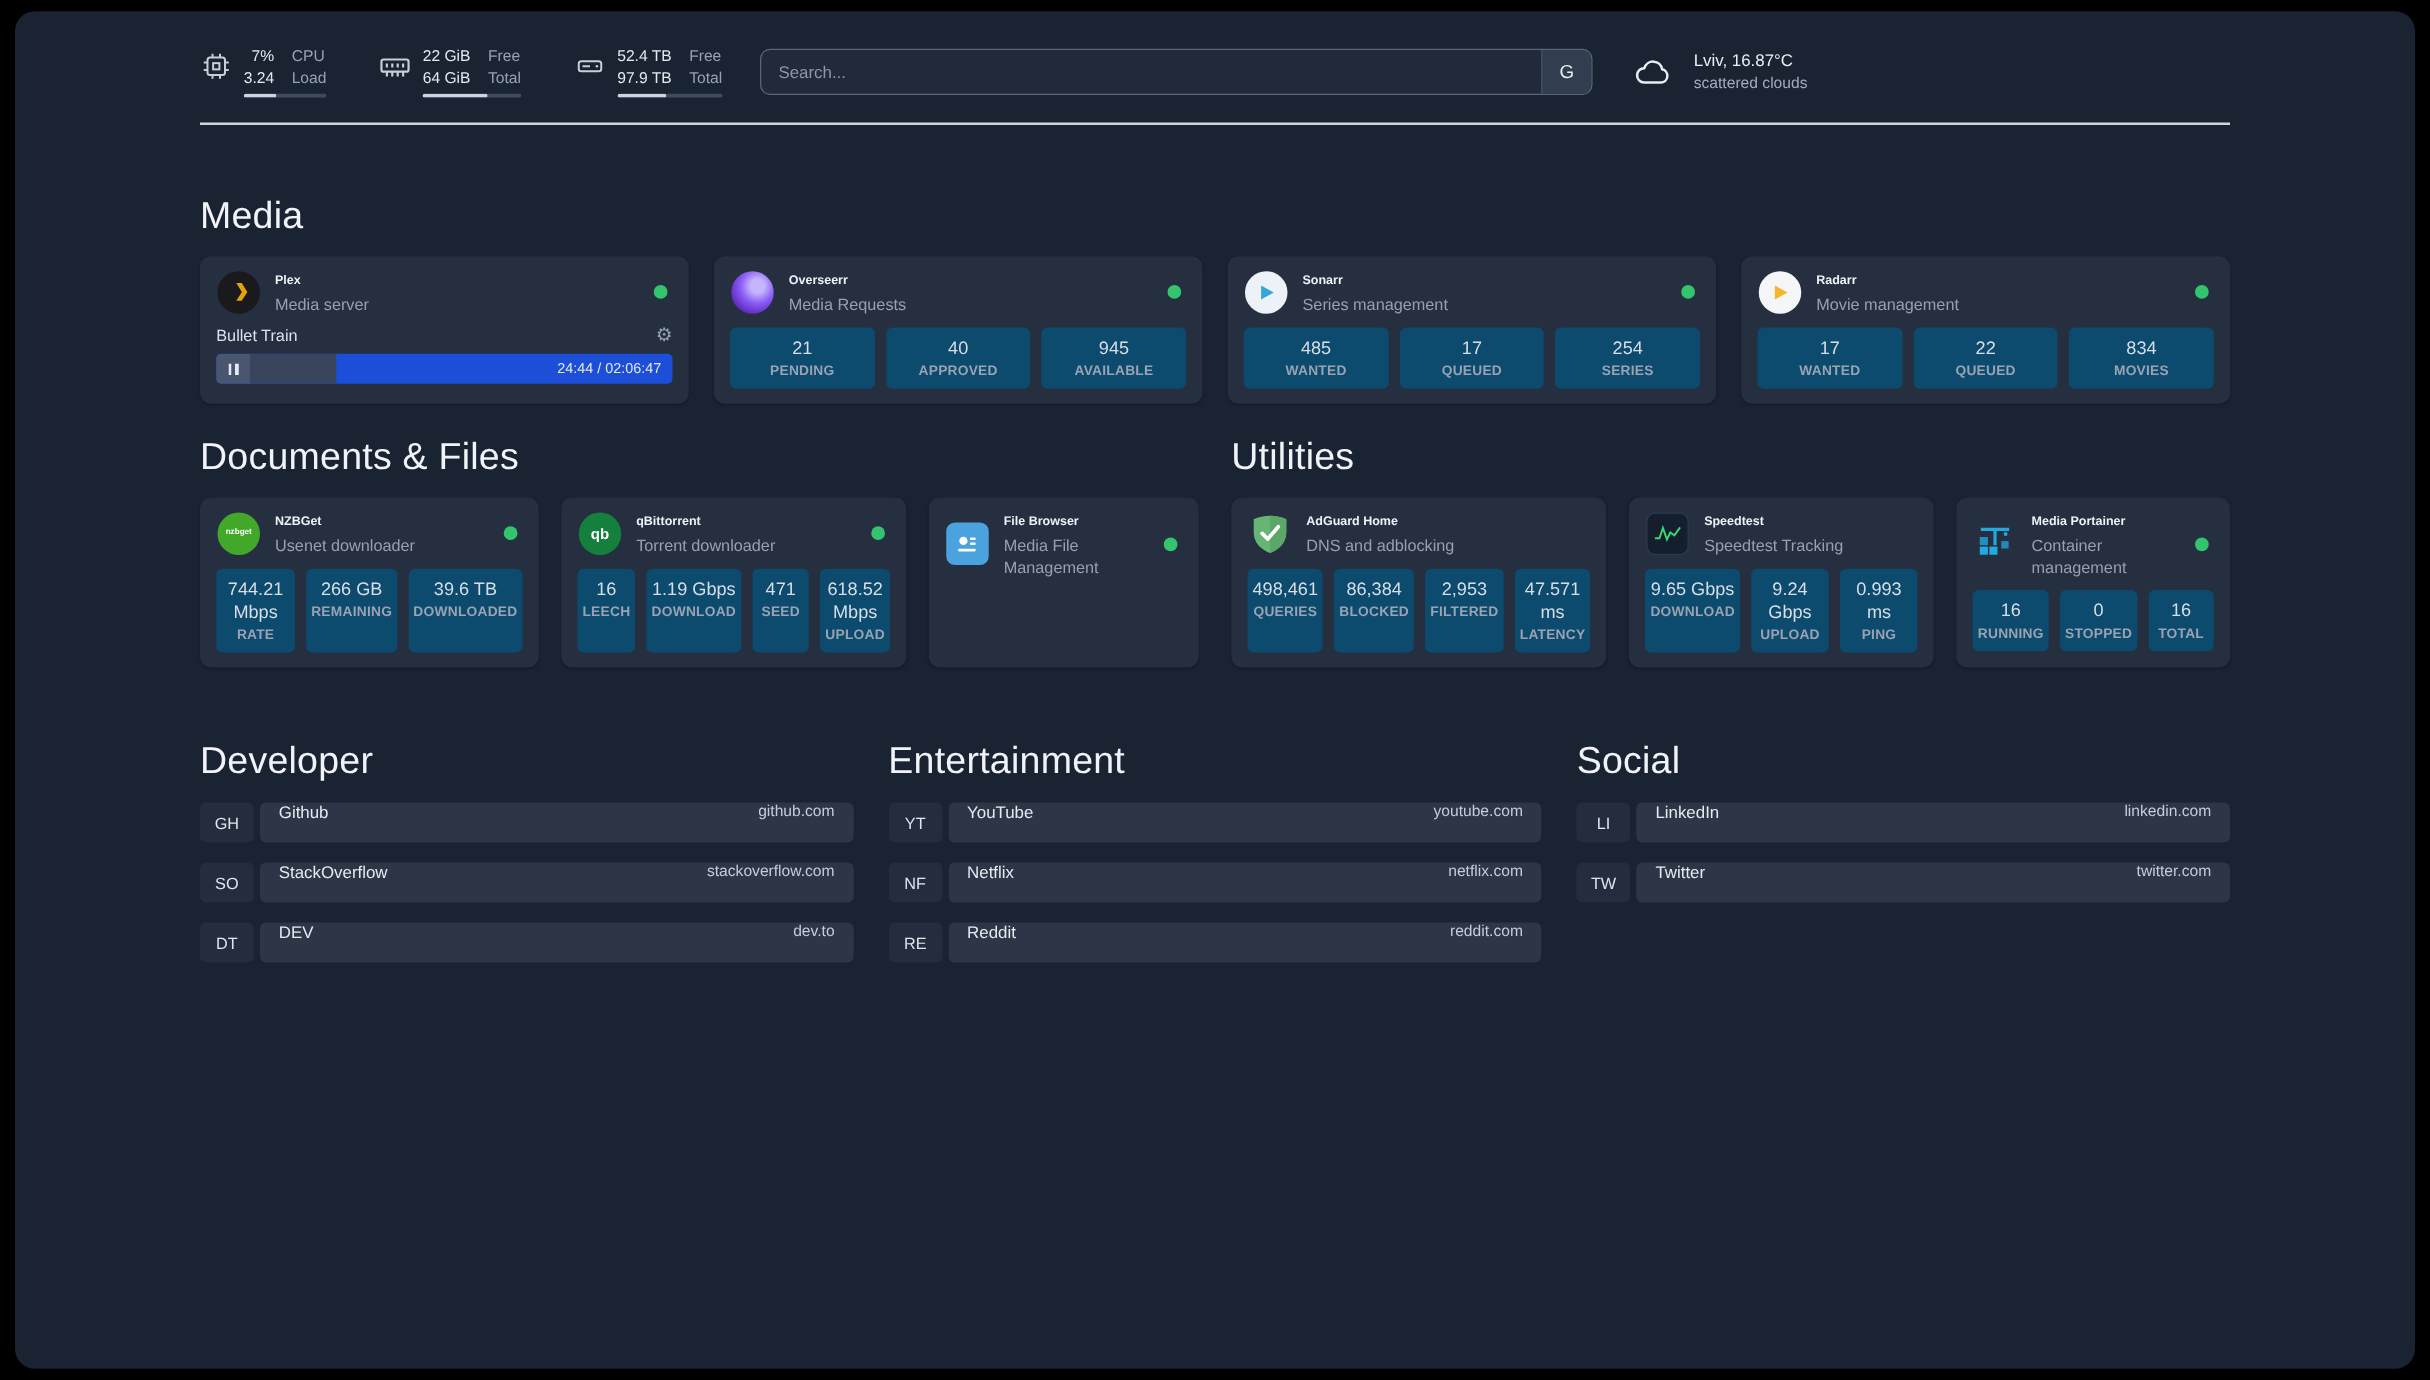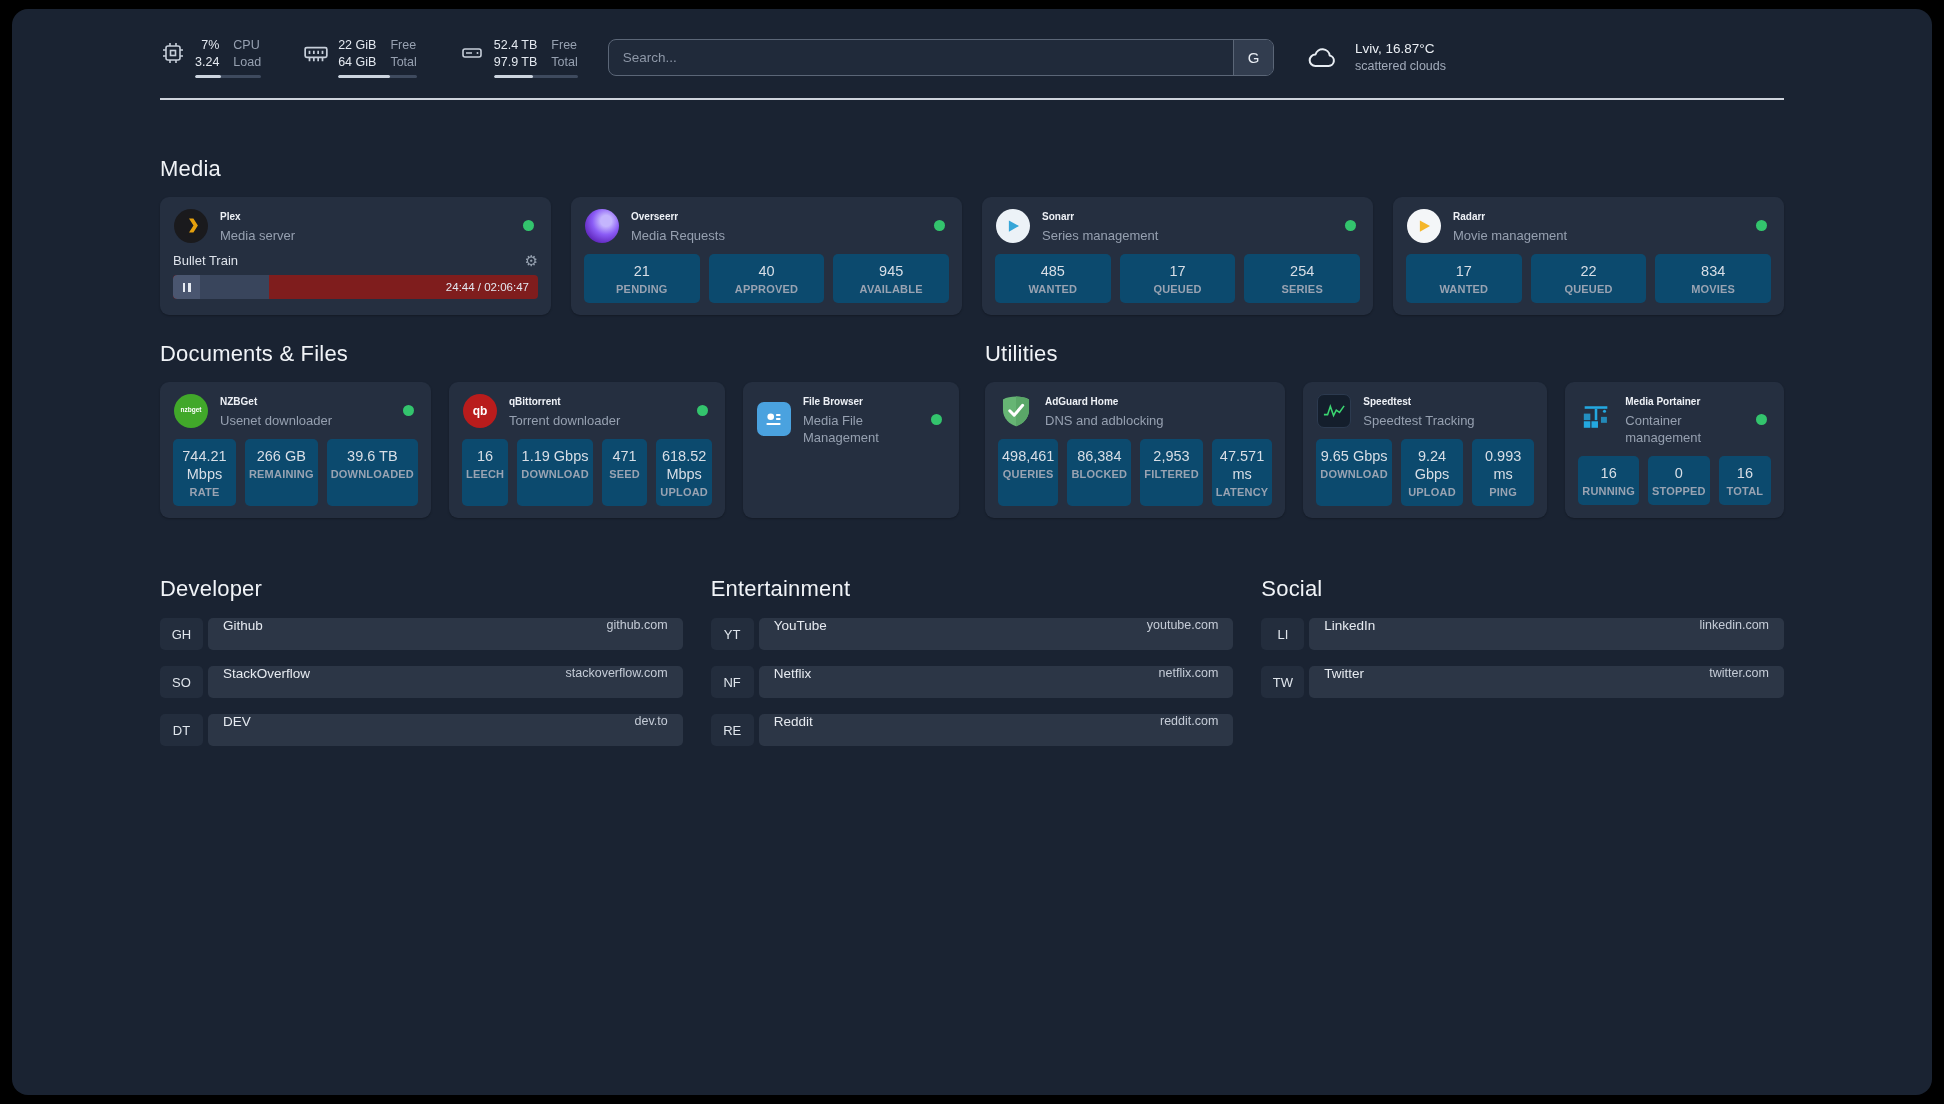--- a/index.html
+++ b/index.html
@@ -26,21 +26,21 @@
   .g-glyph { color:#e9edf3; font-size:15px; font-weight:500; }
 
   .weather { display:flex; align-items:center; gap:11px; }
   .weather-ic { width:44px; height:34px; display:flex; align-items:center; justify-content:center; }
   .w-loc { font-size:13.5px; color:#ebeff4; line-height:18px; }
   .w-cond { font-size:12.5px; color:#a2abba; line-height:17px; }
 
   .divider { border-top:2px solid #dde3ea; margin-top:20px; opacity:.92; }
 
   
-  .section-title { font-size:22px; font-weight:500; color:#f0f3f7; letter-spacing:.2px; }
+  .section-title { font-size:30px; font-weight:500; color:#f0f3f7; letter-spacing:.2px; }
   #group-0 { margin-top:56px; }
   #group-0 .section-title { margin-bottom:15px; }
   .two-col { display:grid; grid-template-columns:1fr 1fr; gap:26px; margin-top:26px; }
   .two-col .section-title { margin-bottom:15px; }
   .cards-row { display:grid; grid-template-columns:repeat(4,1fr); gap:20px; }
   .cards-col { display:flex; flex-direction:row; gap:18px; }
 
   .card { background:#252f40; border-radius:9px; padding:10px 13px 12px; box-shadow:0 1px 2px rgba(0,0,0,.25); position:relative; cursor:pointer; }
   .card-head { display:flex; align-items:center; gap:11px; min-height:36px; }
   .icon-wrap { width:36px; height:36px; display:flex; align-items:center; justify-content:center; flex:0 0 auto; }
@@ -52,21 +52,21 @@
 
   .tiles { display:flex; gap:9px; margin-top:10px; }
   .tile { flex:1; background:#0c4a6e; border-radius:5px; text-align:center; padding:8px 4px 7px; }
   .tv { font-size:14.5px; color:#d8dee6; line-height:18px; }
   .tl { font-size:11px; font-weight:700; color:#99a3b2; line-height:13px; margin-top:3px; letter-spacing:.2px; }
 
   
   .np-row { display:flex; justify-content:space-between; align-items:center; margin-top:9px; }
   .np-title { font-size:13px; color:#dde2ea; }
   .gear-glyph { color:#95a0af; font-size:15px; line-height:1; }
-  .player { position:relative; height:24px; margin-top:7px; background:#7f1d1d; border-radius:4px; display:flex; align-items:center; overflow:hidden; }
+  .player { position:relative; height:24px; margin-top:7px; background:#1d4ed8; border-radius:4px; display:flex; align-items:center; overflow:hidden; }
   .pbtn { position:relative; z-index:2; width:27px; height:24px; background:#4a5670; border-radius:4px 0 0 4px; display:flex; align-items:center; justify-content:center; cursor:pointer; }
   .pbtn i { display:inline-block; width:2.5px; height:9px; background:#e6ebf2; margin:0 1.5px; }
   .pfill { position:absolute; left:27px; top:0; bottom:0; background:#39455c; }
   .ptime { position:absolute; right:9px; top:50%; transform:translateY(-50%); font-size:11.5px; color:#e2e8f0; z-index:2; }
 
   
   .three-col { display:grid; grid-template-columns:repeat(3,1fr); gap:28px; margin-top:58px; }
   .bm-col .section-title { margin-bottom:16px; }
   .bm-rows { display:flex; flex-direction:column; gap:16px; }
   .bm-row { display:flex; gap:5px; height:32px; cursor:pointer; }
@@ -312,21 +312,21 @@
                 </div>
                 <div class="tile">
                   <div class="tv">39.6 TB</div>
                   <div class="tl">DOWNLOADED</div>
                 </div>
               </div>
             </div>
             <div class="card">
               <div class="card-head">
                 <span class="icon-wrap">
-                  <span class="ic" style="background:#b91c1c">
+                  <span class="ic" style="background:#15803d">
                     <span style="font:700 12px/1 'Liberation Sans',sans-serif;color:#fff">qb</span>
                   </span>
                 </span>
                 <div class="svc-text">
                   <div class="svc-name">qBittorrent</div>
                   <div class="svc-sub">Torrent downloader</div>
                 </div>
                 <span class="dot"></span>
               </div>
               <div class="tiles">

